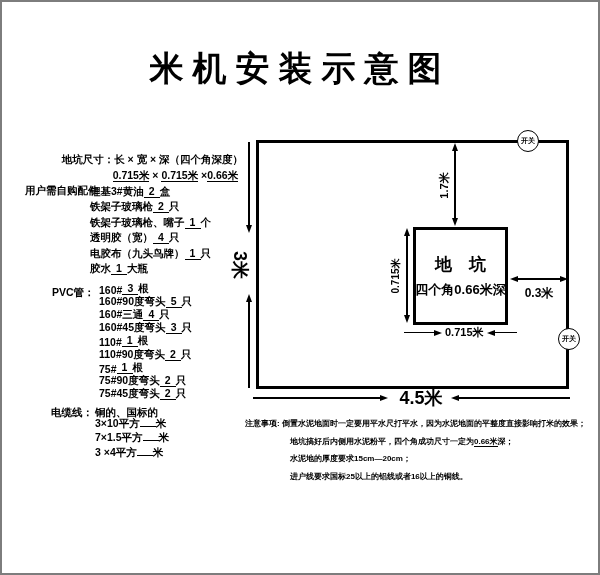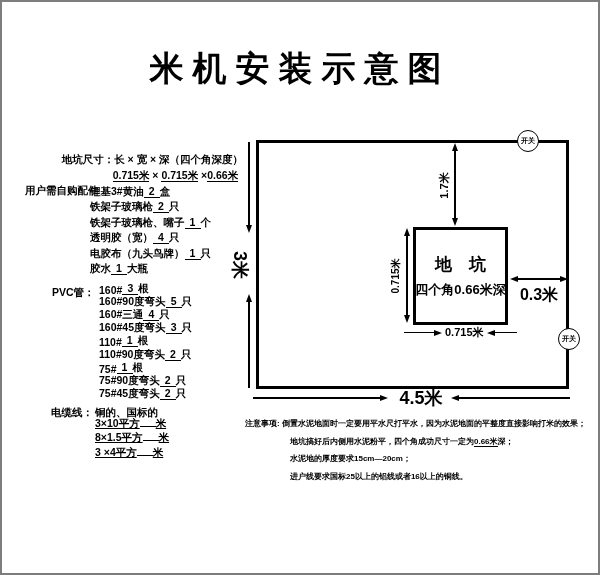--- a/index.html
+++ b/index.html
@@ -87,23 +87,23 @@
     <div class="item r130"><span>160#45度弯头</span><span class="iq"><span class="num">3</span><span>只</span></span></div>
     <div class="item r130"><span>110#</span><span class="iq"><span class="num">1</span><span>根</span></span></div>
     <div class="item r130"><span>110#90度弯头</span><span class="iq"><span class="num">2</span><span>只</span></span></div>
     <div class="item r130"><span>75#</span><span class="iq"><span class="num">1</span><span>根</span></span></div>
     <div class="item r130"><span>75#90度弯头</span><span class="iq"><span class="num">2</span><span>只</span></span></div>
     <div class="item r130"><span>75#45度弯头</span><span class="iq"><span class="num">2</span><span>只</span></span></div>
   </div>
 
   <div class="abs spec" style="left:49px;top:404px;">电缆线：</div>
   <div class="abs spec" style="left:93px;top:404px;">铜的、国标的</div>
-  <div class="list" style="left:93px;top:414px;width:118px;text-decoration:underline;">
+  <div class="list" style="left:93px;top:414px;width:118px;">
     <div class="item r145"><span>3×10平方</span><span class="iq"><span class="blank"></span><span>米</span></span></div>
-    <div class="item r145"><span>8×1.5平方</span><span class="iq"><span class="blank"></span><span>米</span></span></div>
+    <div class="item r145"><span>7×1.5平方</span><span class="iq"><span class="blank"></span><span>米</span></span></div>
     <div class="item r145"><span>3 ×4平方</span><span class="iq"><span class="blank"></span><span>米</span></span></div>
   </div>
 
 
   <div class="room"></div>
 
   <div class="switch" style="left:515px;top:128px;">
       <span>开关</span>
     </div>
   <div class="switch" style="left:556px;top:326px;">
@@ -127,21 +127,21 @@
     <div class="vl"></div>
     <div class="ah-down"></div>
   </div>
   <div class="dimlab dim10 rotccw" style="left:370px;top:267px;width:48px;">0.715米</div>
 
   <div class="hdim" style="left:508px;top:273px;width:58px;height:8px;">
     <div class="ah-left"></div>
     <div class="hl"></div>
     <div class="ah-right"></div>
   </div>
-  <div class="dimlab" style="left:511px;top:283px;width:52px;font-size:16px;">0.3米</div>
+  <div class="dimlab" style="left:511px;top:283px;width:52px;font-size:12px;">0.3米</div>
 
   <div class="hdim" style="left:402px;top:325px;width:113px;height:11px;">
     <div class="hl30"></div>
     <div class="ah-right"></div>
     <div class="pitwlab">0.715米</div>
     <div class="ah-left"></div>
     <div class="hl"></div>
   </div>
 
   <div class="vdim" style="left:243px;top:140px;width:8px;height:91px;">

